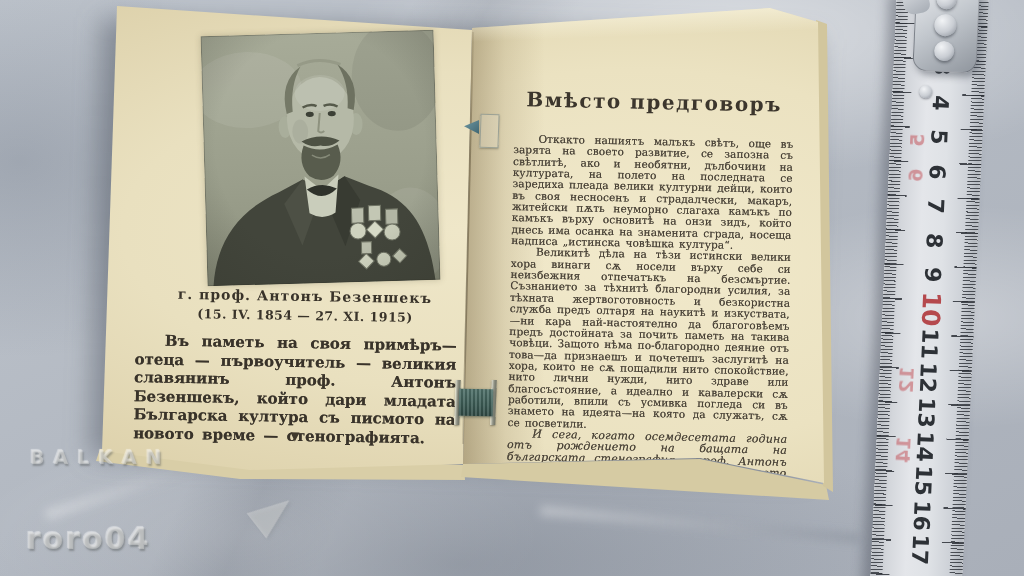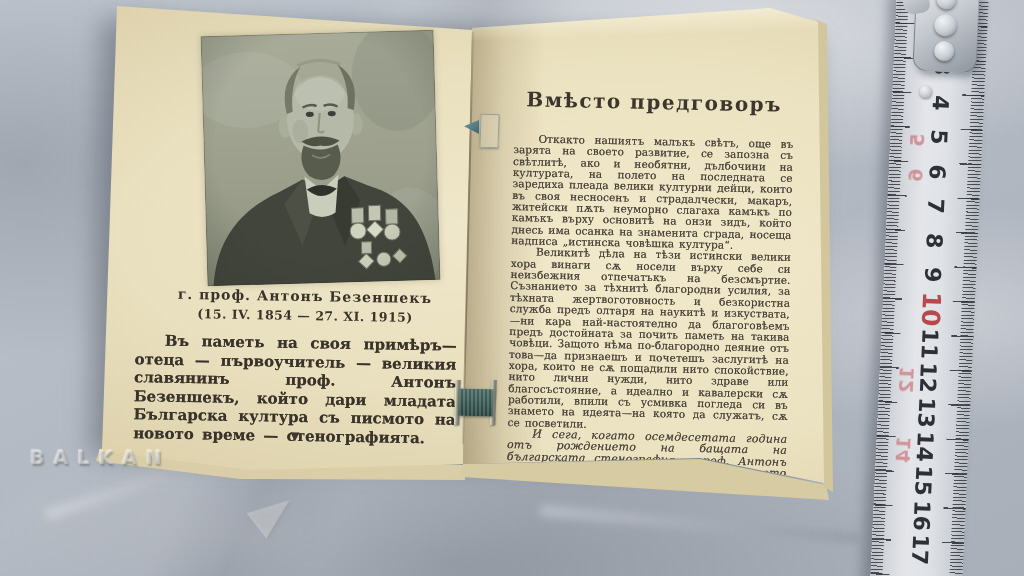--- a/index.html
+++ b/index.html
@@ -262,16 +262,17 @@
     <div class="ruler-hinge">
       <div class="wing"></div>
       <div class="rivet r1"></div>
       <div class="rivet r2"></div>
       <div class="rivet r3"></div>
     </div>
   </div>
 
   <div class="watermark">
     <div class="wm wm1">BALKAN</div>
+    <div class="wm wm3">roro04</div>
     <div class="wm-gavel"></div>
   </div>
 
 </div>
 
 </body></html>

